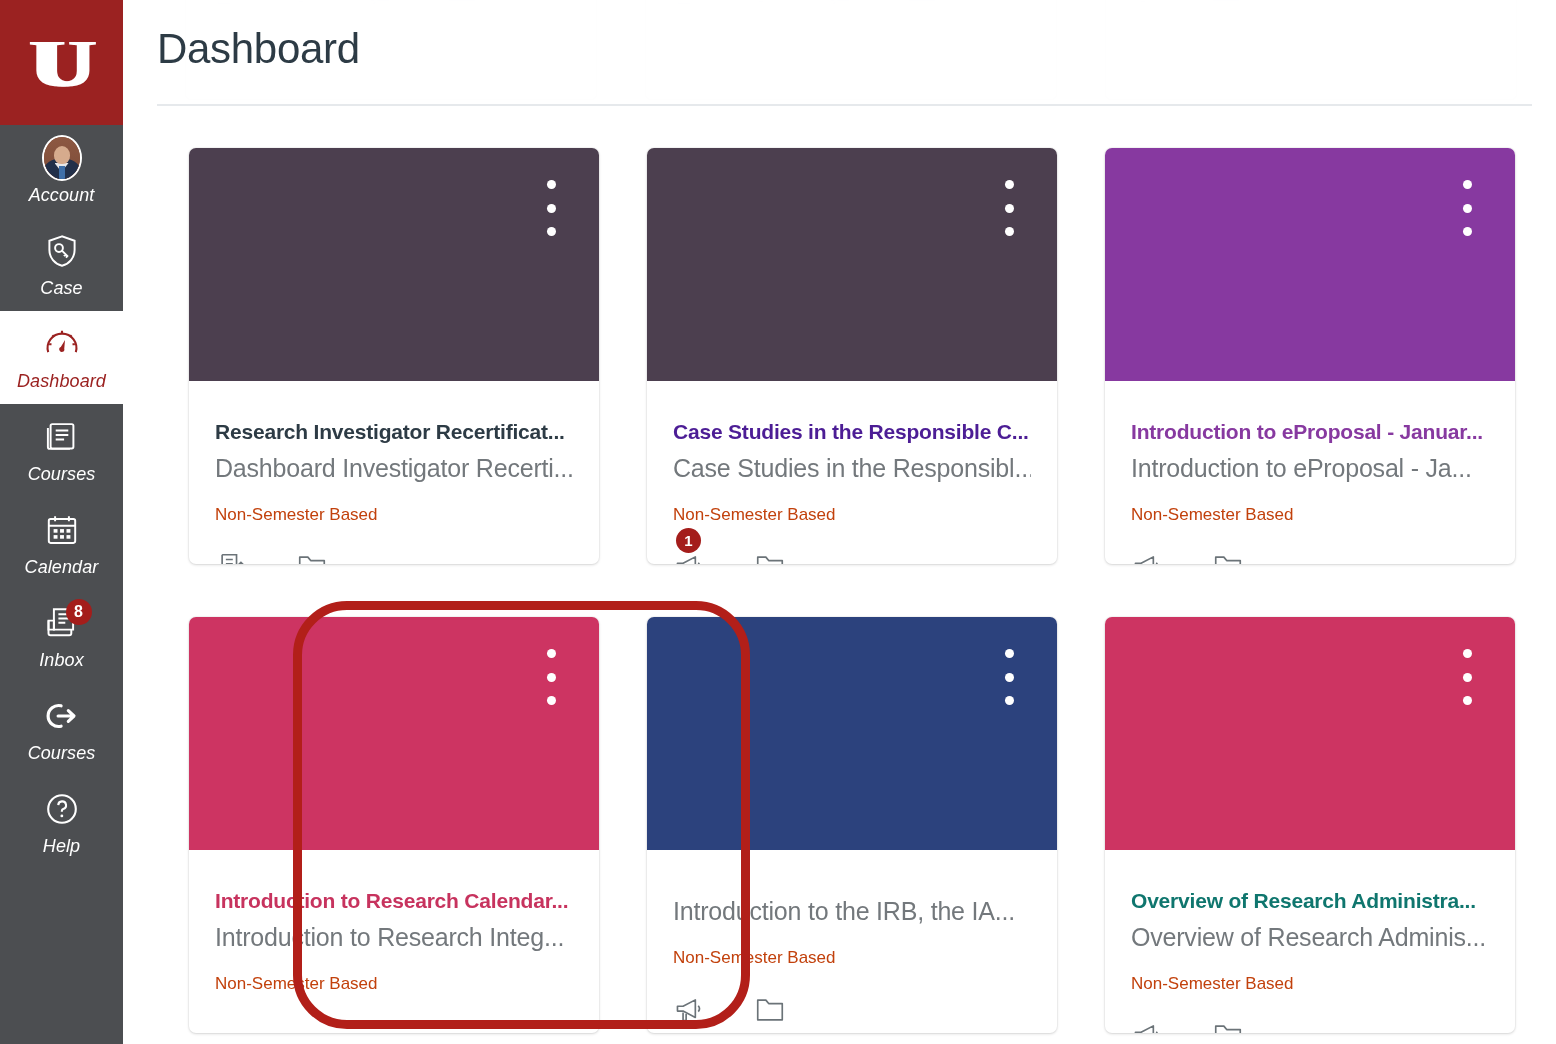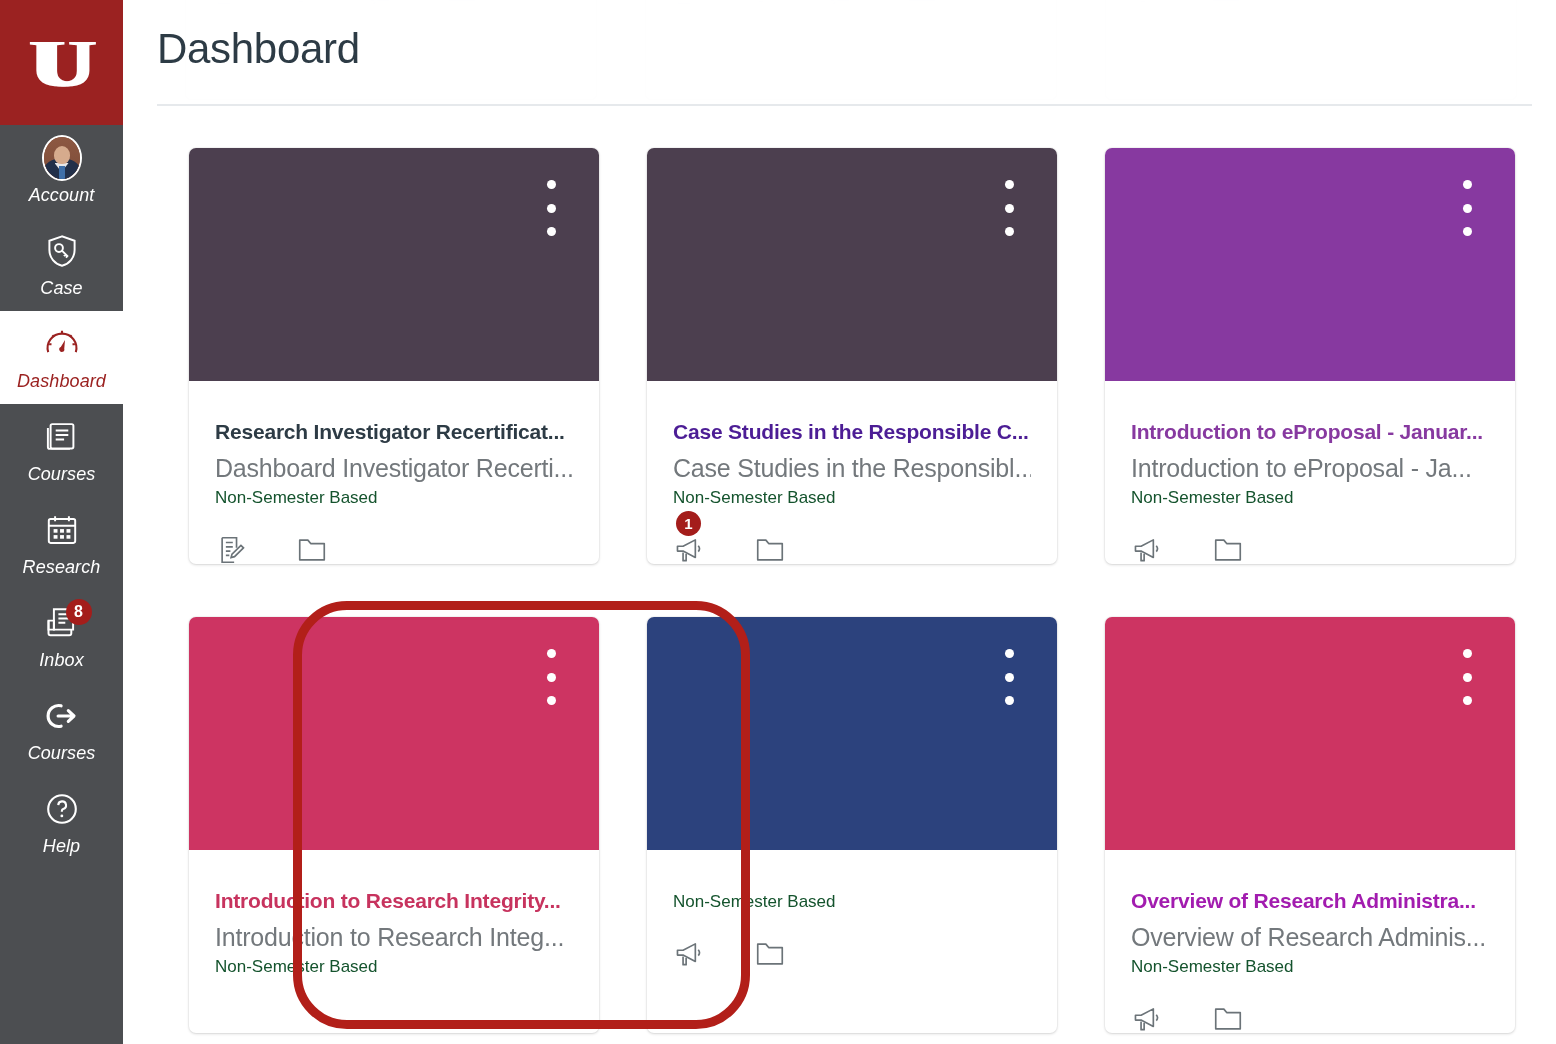--- a/index.html
+++ b/index.html
@@ -267,23 +267,23 @@
     font-size: 25px;
     color: #73787c;
     line-height: 32px;
     margin-top: 7px;
     white-space: nowrap;
     overflow: hidden;
     letter-spacing: -.2px;
   }
   .card-term {
     font-size: 17px;
-    color: #14532d;
+    color: #c2410c;
     line-height: 22px;
-    margin-top: 3px;
+    margin-top: 20px;
   }
   .card-icons {
     display: flex;
     gap: 46px;
     margin-top: 24px;
     position: relative;
   }
   .card-icon {
     width: 34px;
     height: 34px;
@@ -374,21 +374,21 @@
     <rect x="3.2" y="4.6" width="17.6" height="16" rx="1.2"></rect>
     <path d="M3.2 9.2h17.6M7.4 2.8v3.4M16.6 2.8v3.4"></path>
     <rect x="6.4" y="11.4" width="2.6" height="2.4" fill="currentColor" stroke="none"></rect>
     <rect x="10.7" y="11.4" width="2.6" height="2.4" fill="currentColor" stroke="none"></rect>
     <rect x="15" y="11.4" width="2.6" height="2.4" fill="currentColor" stroke="none"></rect>
     <rect x="6.4" y="15.4" width="2.6" height="2.4" fill="currentColor" stroke="none"></rect>
     <rect x="10.7" y="15.4" width="2.6" height="2.4" fill="currentColor" stroke="none"></rect>
     <rect x="15" y="15.4" width="2.6" height="2.4" fill="currentColor" stroke="none"></rect>
   </svg>
           </div>
-          <span class="nav-label">Research</span>
+          <span class="nav-label">Calendar</span>
         </div>
         <div class="nav-item">
           <div class="nav-icon">
             <svg width="36" height="36" viewBox="0 0 24 24" fill="none" stroke="currentColor" stroke-width="1.3">
     <path d="M6.6 2.8h12.8v13.6H6.6z"></path>
     <path d="M9.6 6.2h6.8M9.6 9h6.8M9.6 11.8h4.6"></path>
     <path d="M3 10.4v8.4c0 .7.6 1.3 1.3 1.3h12.6c.7 0 1.3-.6 1.3-1.3v-2.4"></path>
     <path d="M3 10.4h3.6v6H3z"></path>
   </svg>
             <span class="badge badge-inbox">8</span>
@@ -574,34 +574,35 @@
         </div>
         <div class="card">
           <div class="card-hero" style="background: rgb(205, 52, 98);">
             <div class="kebab">
               <i></i>
               <i></i>
               <i></i>
             </div>
           </div>
           <div class="card-body">
-            <a class="card-title" style="color: rgb(199, 51, 94); display: block; text-decoration: none;">Introduction to Research Integrity...</a>
+            <a class="card-title" style="color: rgb(199, 51, 94); display: block; text-decoration: none;">Introduction to Research Calendar...</a>
             <div class="card-subtitle">Introduction to Research Integ...</div>
             <div class="card-term">Non-Semester Based</div>
           </div>
         </div>
         <div class="card">
           <div class="card-hero" style="background: rgb(44, 66, 125);">
             <div class="kebab">
               <i></i>
               <i></i>
               <i></i>
             </div>
           </div>
           <div class="card-body">
+            <div class="card-subtitle">Introduction to the IRB, the IA...</div>
             <div class="card-term">Non-Semester Based</div>
             <div class="card-icons">
               <span class="card-icon">
                 <svg width="32" height="32" viewBox="0 0 24 24" fill="none" stroke="currentColor" stroke-width="1.25" stroke-linejoin="round">
     <path d="M2.6 9.2h4.2L16 4.4v13.2l-9.2-4.8H2.6z"></path>
     <path d="M6.8 13.8V20h2.3v-5.1"></path>
     <path d="M18.2 8.8a3.4 3.4 0 0 1 0 4.4"></path>
   </svg>
               </span>
               <span class="card-icon">
@@ -614,21 +615,21 @@
         </div>
         <div class="card">
           <div class="card-hero" style="background: rgb(205, 52, 98);">
             <div class="kebab">
               <i></i>
               <i></i>
               <i></i>
             </div>
           </div>
           <div class="card-body">
-            <a class="card-title" style="color: #a21caf; display: block; text-decoration: none;">Overview of Research Administra...</a>
+            <a class="card-title" style="color: #0f766e; display: block; text-decoration: none;">Overview of Research Administra...</a>
             <div class="card-subtitle">Overview of Research Adminis...</div>
             <div class="card-term">Non-Semester Based</div>
             <div class="card-icons">
               <span class="card-icon">
                 <svg width="32" height="32" viewBox="0 0 24 24" fill="none" stroke="currentColor" stroke-width="1.25" stroke-linejoin="round">
     <path d="M2.6 9.2h4.2L16 4.4v13.2l-9.2-4.8H2.6z"></path>
     <path d="M6.8 13.8V20h2.3v-5.1"></path>
     <path d="M18.2 8.8a3.4 3.4 0 0 1 0 4.4"></path>
   </svg>
               </span>

